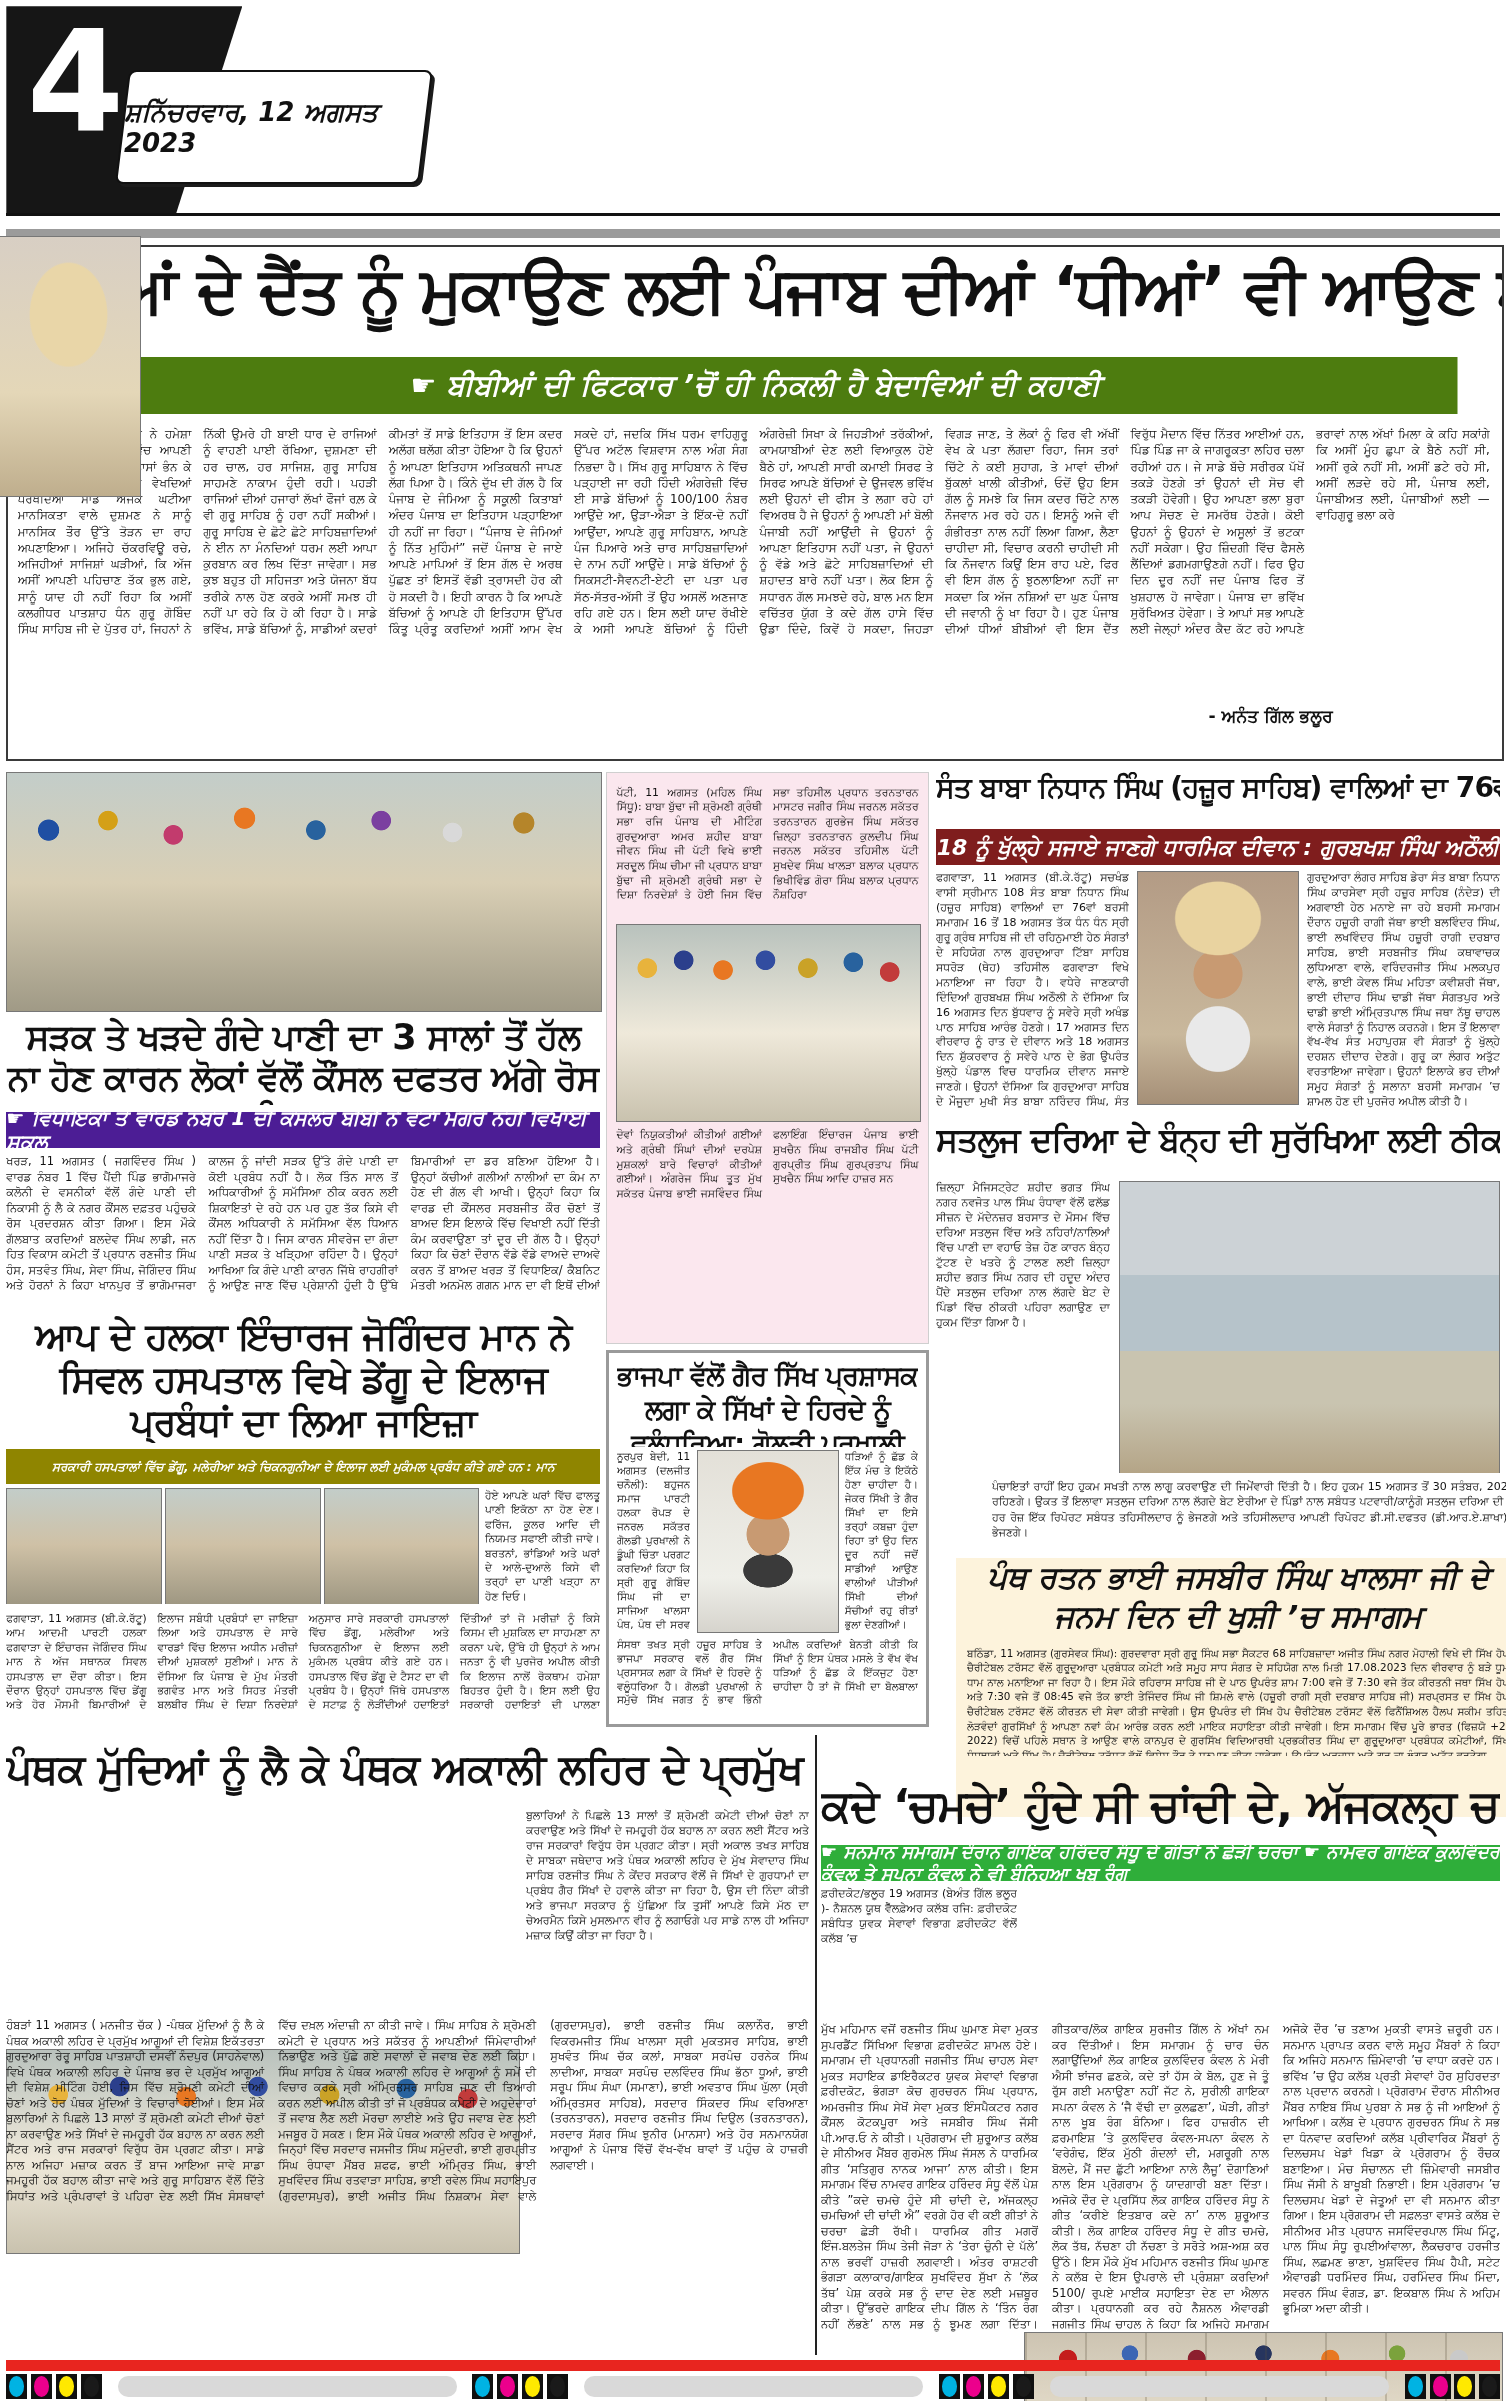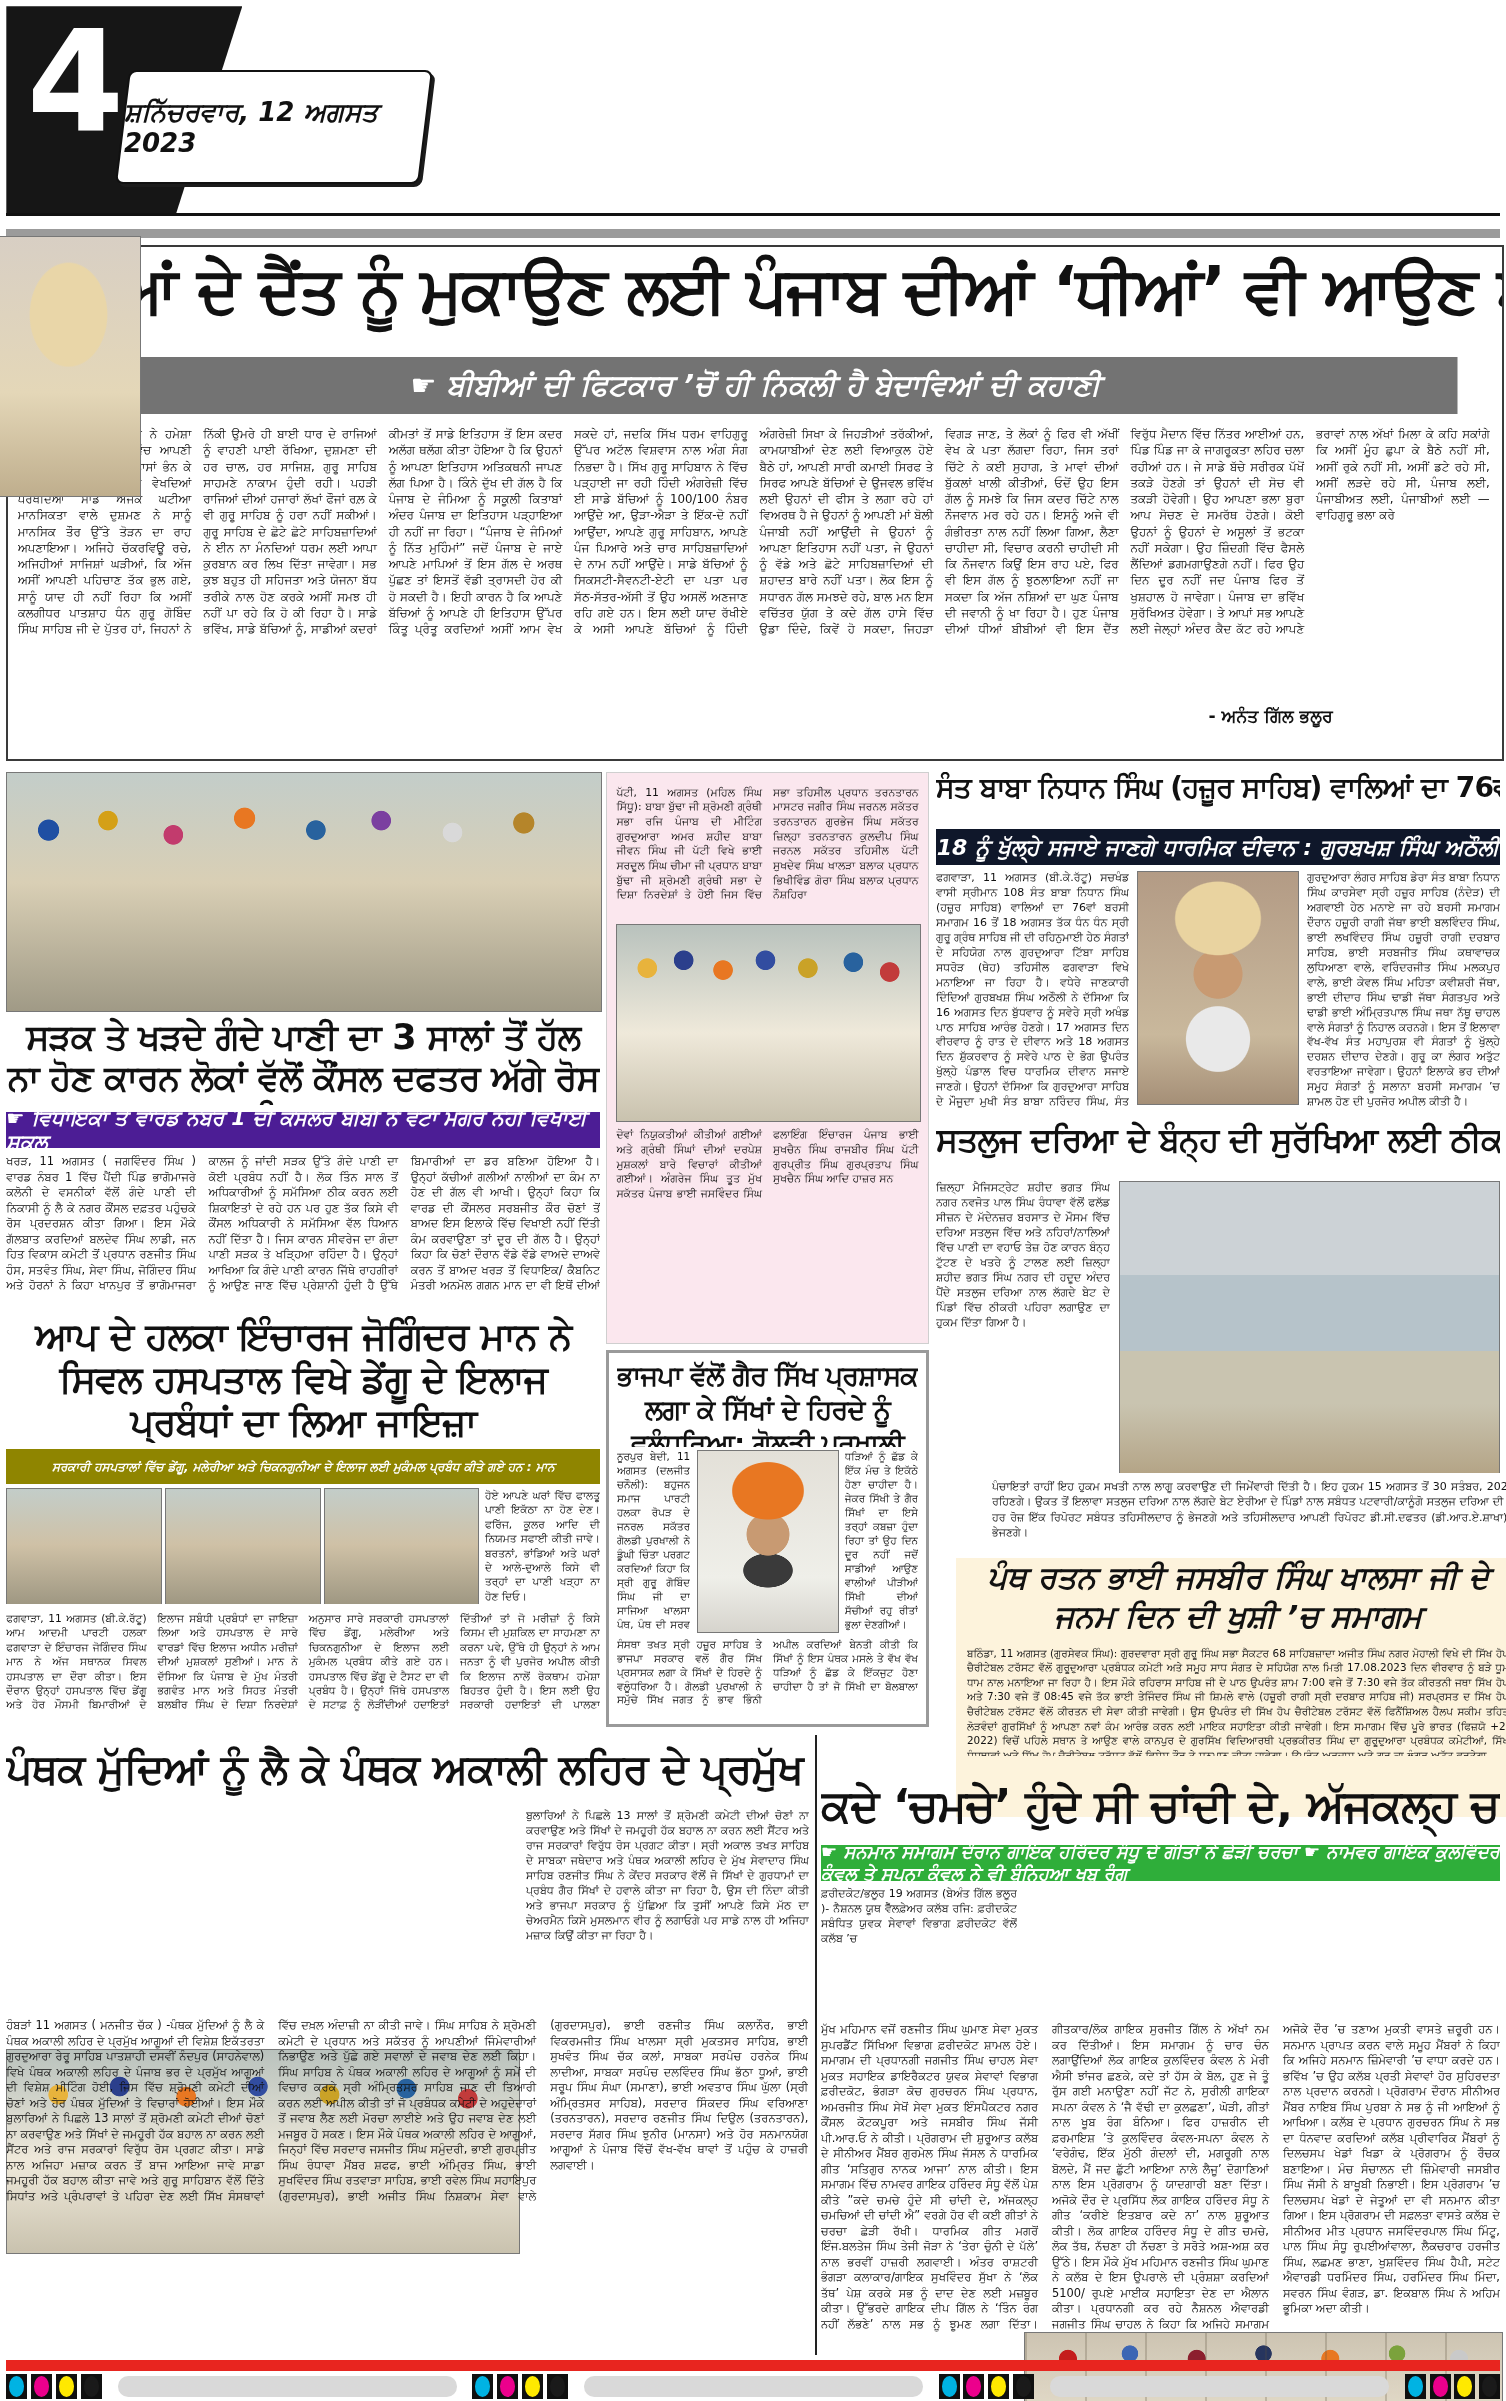--- a/index.html
+++ b/index.html
@@ -21,21 +21,21 @@
     text-shadow:2.4px 2.4px 0 #b7b7b7;white-space:nowrap;}
   .masthead .mast-tag{position:absolute;right:14px;top:9.4px;font-size:15px;font-weight:700;font-style:italic;color:#c81f1f;}
 
   .graybar{position:absolute;left:6.3px;top:229px;width:1494px;height:9.4px;background:#9b9b9b;}
 
   
   .leadbox{position:absolute;left:6.3px;top:245px;width:1494px;height:512px;border:2.4px solid #3a3a3a;background:#fff;}
   .lead-head{position:absolute;left:0;top:6.3px;width:100%;height:93px;font-size:64px;font-weight:700;
     text-align:center;white-space:nowrap;overflow:hidden;letter-spacing:-1.6px;}
   .lead-kicker{position:absolute;left:50%;top:110px;transform:translateX(-50%);width:1405px;height:57px;
-    background:#737373;color:#fff;display:flex;align-items:center;justify-content:center;
+    background:#4d7c0f;color:#fff;display:flex;align-items:center;justify-content:center;
     font-size:29px;font-weight:700;font-style:italic;overflow:hidden;}
   .lead-body{position:absolute;left:9.4px;top:179px;width:1472px;height:320px;
     column-count:8;column-gap:11.8px;font-size:11.8px;line-height:1.38;text-align:justify;overflow:hidden;}
   .lead-photo{position:absolute;right:12.6px;bottom:11px;width:143px;height:259px;border:0.8px solid #888;}
   .lead-byline{position:absolute;right:165px;bottom:31px;font-size:17.3px;font-weight:700;background:#fff;padding:1.6px 4.7px;}
 
   
   .abs{position:absolute;overflow:hidden;}
   .headline{font-weight:700;text-align:center;line-height:1.16;overflow:hidden;letter-spacing:-0.8px;}
   .nowrap{white-space:nowrap;}
@@ -110,21 +110,21 @@
 
   .goldybox{left:606px;top:1350px;width:323px;height:377px;background:#fff;border:3.9px solid #9a9a9a;padding:6.3px 7.9px;box-sizing:border-box;}
   .go-head{font-size:27px;font-weight:700;text-align:center;line-height:1.25;height:88px;overflow:hidden;letter-spacing:-0.8px;}
   .go-row{display:flex;gap:6.3px;height:181px;margin-top:3.1px;}
   .go-col{flex:1;font-size:10.4px;line-height:1.34;text-align:justify;overflow:hidden;}
   .go-photo{width:140px;height:181px;flex:0 0 auto;}
   .go-body2{height:75px;column-count:2;column-gap:11px;font-size:10.4px;line-height:1.34;text-align:justify;overflow:hidden;margin-top:6.3px;}
 
   
   .b-head{left:936px;top:772px;width:564px;height:50px;font-size:28px;}
-  .b-redbar{left:936px;top:829px;width:564px;height:36px;background:#0f172a;font-size:22px;font-style:italic;}
+  .b-redbar{left:936px;top:829px;width:564px;height:36px;background:#7f1d1d;font-size:22px;font-style:italic;}
   .b-row{left:936px;top:871px;width:564px;height:237px;display:flex;gap:7.9px;}
   .b-col{flex:1;font-size:11px;line-height:1.36;text-align:justify;overflow:hidden;}
   .b-photo{width:160px;height:232px;flex:0 0 auto;}
   .s-head{left:936px;top:1121px;width:564px;height:52px;font-size:33px;}
   .s-row{left:936px;top:1181px;width:564px;height:292px;display:flex;gap:9.4px;}
   .s-col{width:174px;flex:0 0 auto;font-size:11px;line-height:1.36;text-align:justify;overflow:hidden;}
   .s-photo{flex:1;height:100%;}
   .s-cont{left:992px;top:1479px;width:564px;height:74px;font-size:11px;line-height:1.4;text-align:justify;}
   .creambox{left:936px;top:1558px;width:564px;height:259px;background:#fdf3dc;padding:0 11px;box-sizing:border-box;margin-left:20px;}
   .pr-head{font-size:31px;font-weight:700;font-style:italic;text-align:center;line-height:1.25;height:83px;overflow:hidden;}

